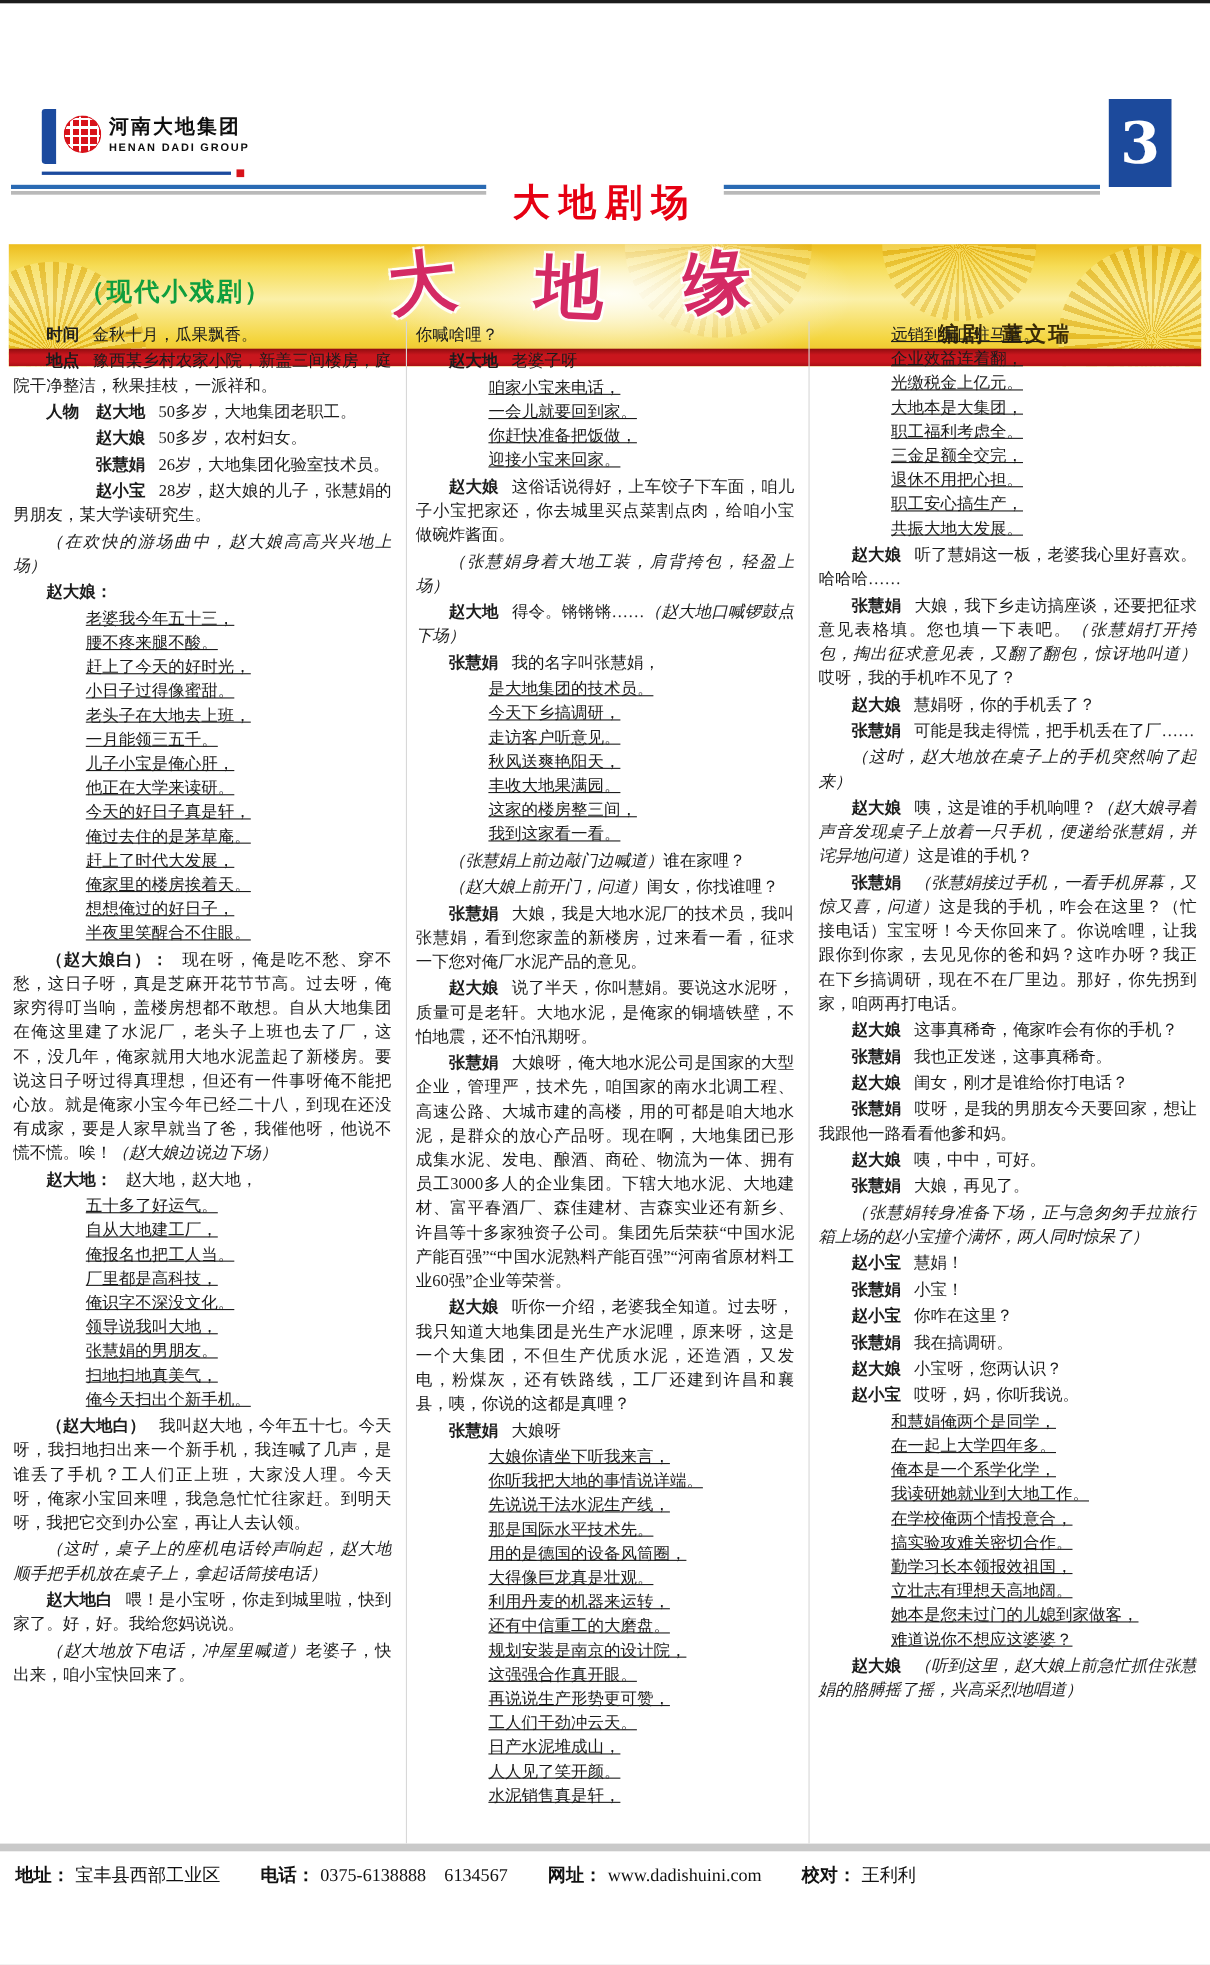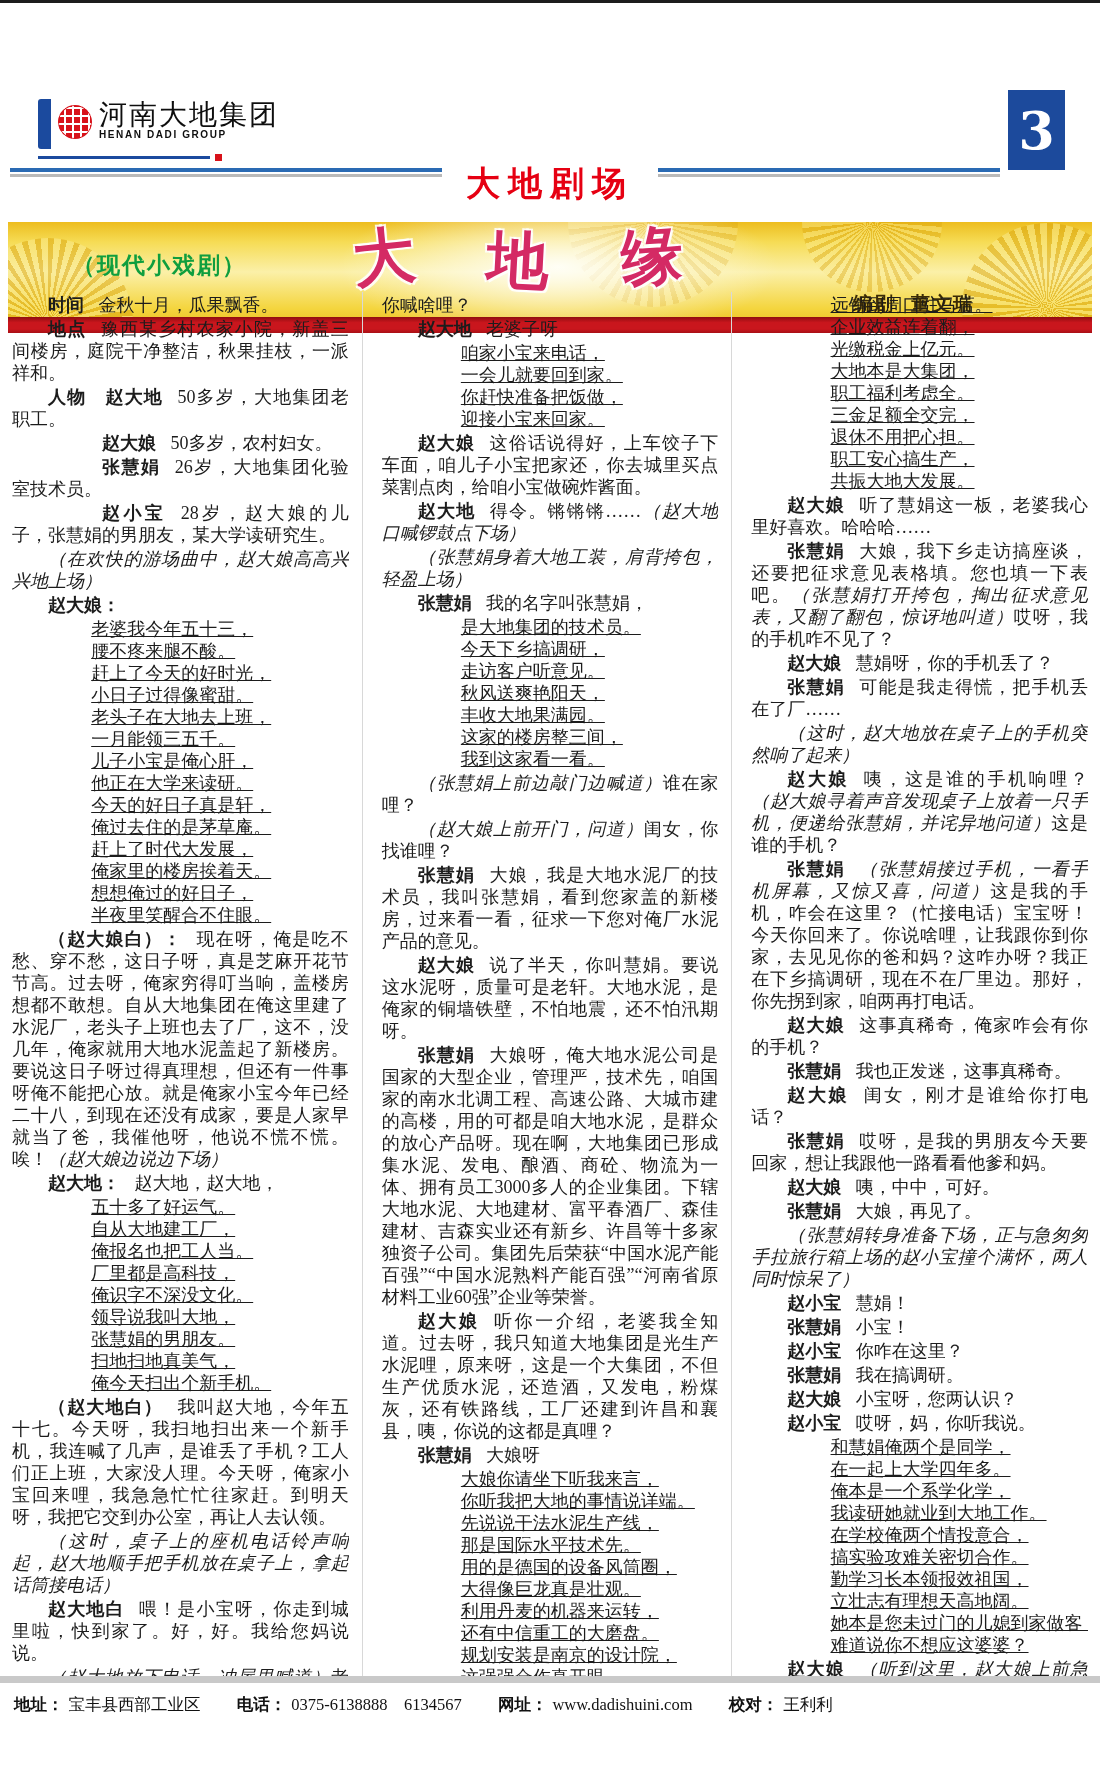--- a/index.html
+++ b/index.html
@@ -8,21 +8,21 @@
   .top-line{position:absolute;left:0;top:0;width:100%;height:3px;background:#1d1d1d;}
 
   
   .logo{position:absolute;left:38px;top:96px;height:60px;display:flex;align-items:flex-start;}
   .logo-bar{width:13px;height:50px;background:#1b4a9e;border-radius:3px 0 0 3px;margin-top:3px;}
   .globe{width:34px;height:34px;border-radius:50%;background:#d8121a;margin:9px 7px 0 7px;
          background-image:repeating-linear-gradient(0deg,transparent 0 6px,#fff 6px 8px),
                           repeating-linear-gradient(90deg,transparent 0 6px,#fff 6px 8px);
          box-shadow:0 0 0 1px #d8121a inset;}
   .logo-text{padding-top:6px;font-family:"Liberation Sans","DejaVu Sans",sans-serif;}
-  .logo-cn{font-size:28px;font-weight:400;letter-spacing:2px;color:#0e0e0e;line-height:26px;}
+  .logo-cn{font-size:18px;font-weight:700;letter-spacing:2px;color:#0e0e0e;line-height:26px;}
   .logo-en{font-size:10px;font-weight:700;letter-spacing:1.6px;color:#0e0e0e;line-height:14px;}
   .logo-underline{position:absolute;left:38px;top:156px;width:172px;height:3px;background:#1b4a9e;}
   .logo-underline .dot{position:absolute;right:-12px;top:-2px;width:7px;height:7px;background:#d8121a;}
 
   .pagenum{position:absolute;left:1008px;top:90px;width:57px;height:80px;background:#1c4a9c;
            color:#fff;font-family:"DejaVu Serif",serif;font-size:52px;font-weight:700;
            display:flex;align-items:center;justify-content:center;}
 
   .section-title{position:absolute;left:0;top:138px;width:100%;text-align:center;
            font-family:"Liberation Sans","DejaVu Sans",sans-serif;font-weight:700;
@@ -53,22 +53,22 @@
                    2px -2px 0 rgba(255,255,255,.85),-2px -2px 0 rgba(255,255,255,.85);}
   .bchar:nth-child(1){transform:rotate(-6deg);}
   .bchar:nth-child(2){transform:rotate(3deg) translateY(4px);}
   .bchar:nth-child(3){transform:rotate(-4deg);}
   .banner-credit{position:absolute;left:845px;bottom:16px;font-weight:700;font-size:19px;
        color:#3a2b06;letter-spacing:2px;}
   .banner-credit .gap{display:inline-block;width:16px;}
 
   
   .cols{position:absolute;left:12px;top:292px;width:1076px;height:1384px;display:flex;overflow:hidden;}
-  .col{flex:1;overflow:hidden;font-size:18px;line-height:22px;text-align:justify;}
-  .col + .col{border-left:1px solid #d8d8d8;padding-left:19px;margin-left:13px;}
+  .col{flex:1;overflow:hidden;font-size:15px;line-height:22px;text-align:justify;}
+  .col + .col{border-left:1px solid #d8d8d8;padding-left:8px;margin-left:13px;}
   .blk{margin:2px 0;text-indent:2em;}
   .blk.plain{text-indent:0;}
   .blk.cast{text-indent:5em;}
   .sp{font-family:"Liberation Sans","DejaVu Sans",sans-serif;font-weight:700;margin-right:.8em;}
   .speaker .sp{margin-right:0;}
   .kai{font-style:italic;}
   .verse{margin:2px 0 2px 4.4em;text-decoration:underline;}
   .vline{white-space:nowrap;}
 
   
@@ -168,22 +168,22 @@
     <div class="col">
         <p class="blk plain">你喊啥哩？</p>
         <p class="blk dialog"><b class="sp">赵大地</b>老婆子呀</p>
         <div class="verse">
           <div class="vline">咱家小宝来电话，</div>
           <div class="vline">一会儿就要回到家。</div>
           <div class="vline">你赶快准备把饭做，</div>
           <div class="vline">迎接小宝来回家。</div>
         </div>
         <p class="blk dialog"><b class="sp">赵大娘</b>这俗话说得好，上车饺子下车面，咱儿子小宝把家还，你去城里买点菜割点肉，给咱小宝做碗炸酱面。</p>
+        <p class="blk stage"><span class="kai">（张慧娟身着大地工装，肩背挎包，轻盈上场）</span></p>
         <p class="blk dialog"><b class="sp">赵大地</b>得令。锵锵锵……<span class="kai">（赵大地口喊锣鼓点下场）</span></p>
-        <p class="blk stage"><span class="kai">（张慧娟身着大地工装，肩背挎包，轻盈上场）</span></p>
         <p class="blk dialog"><b class="sp">张慧娟</b>我的名字叫张慧娟，</p>
         <div class="verse">
           <div class="vline">是大地集团的技术员。</div>
           <div class="vline">今天下乡搞调研，</div>
           <div class="vline">走访客户听意见。</div>
           <div class="vline">秋风送爽艳阳天，</div>
           <div class="vline">丰收大地果满园。</div>
           <div class="vline">这家的楼房整三间，</div>
           <div class="vline">我到这家看一看。</div>
         </div>

